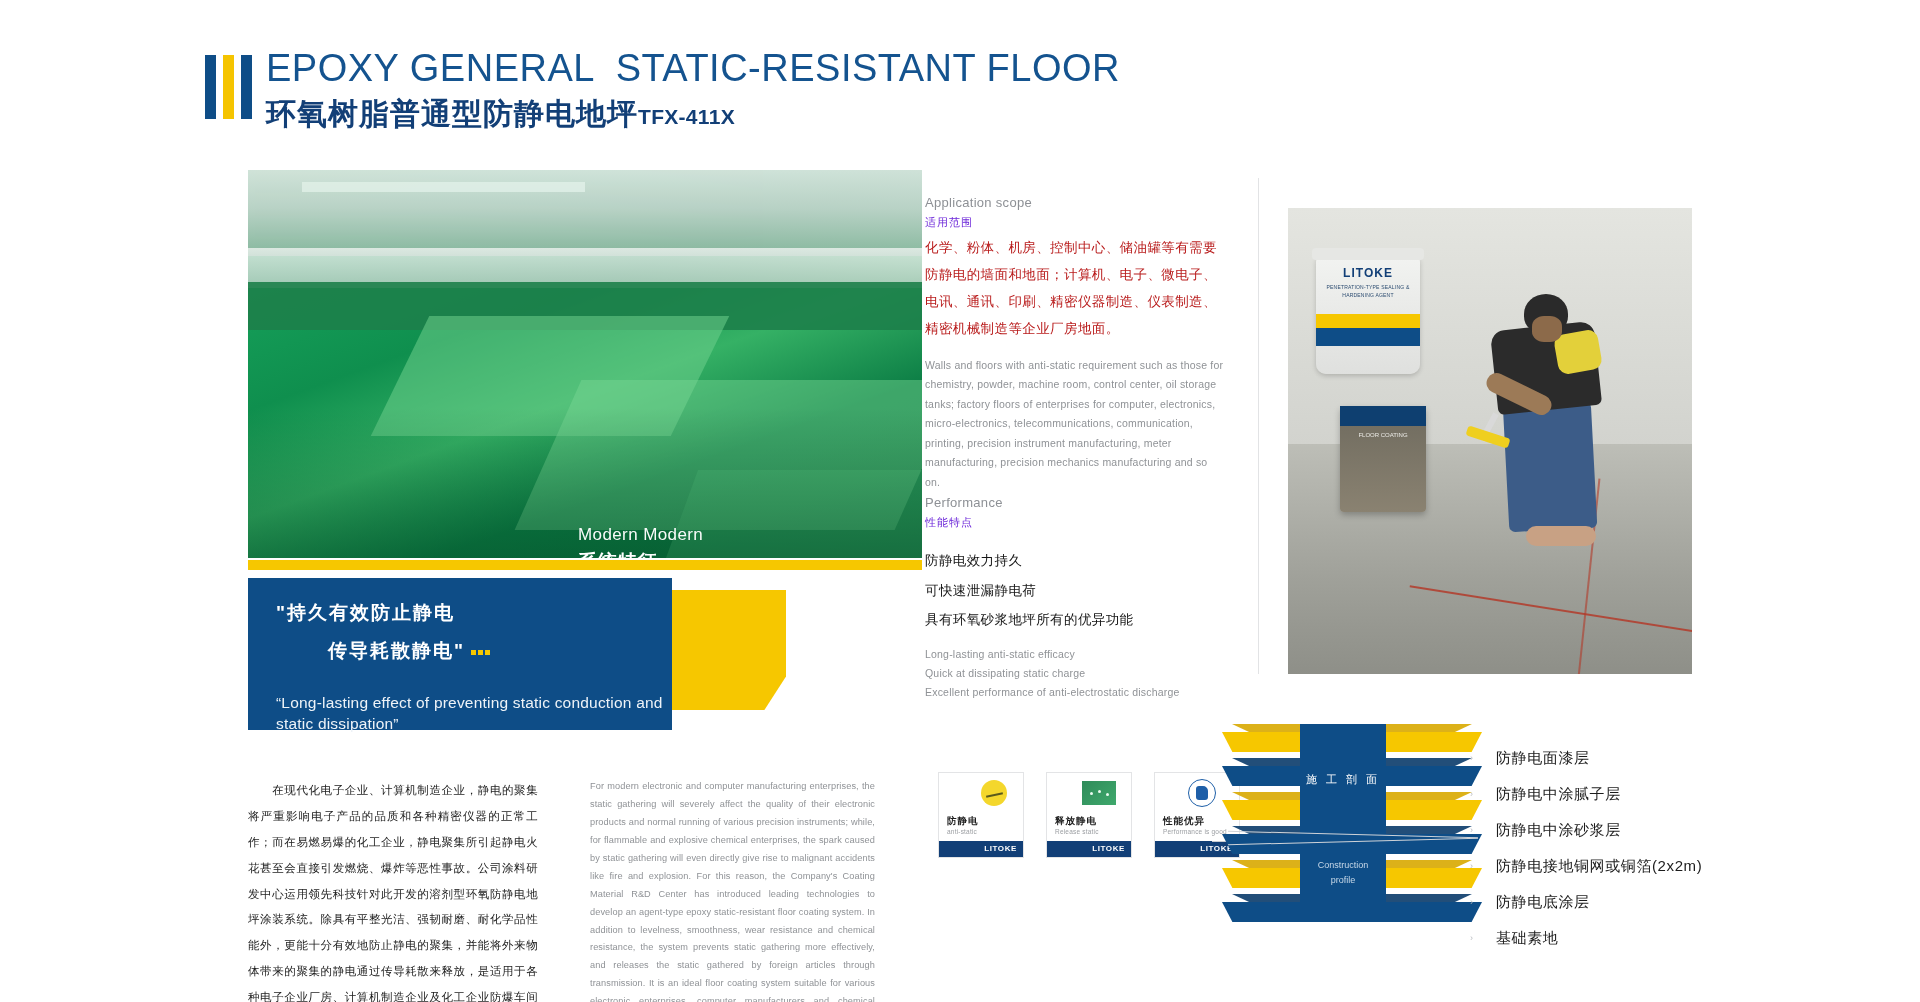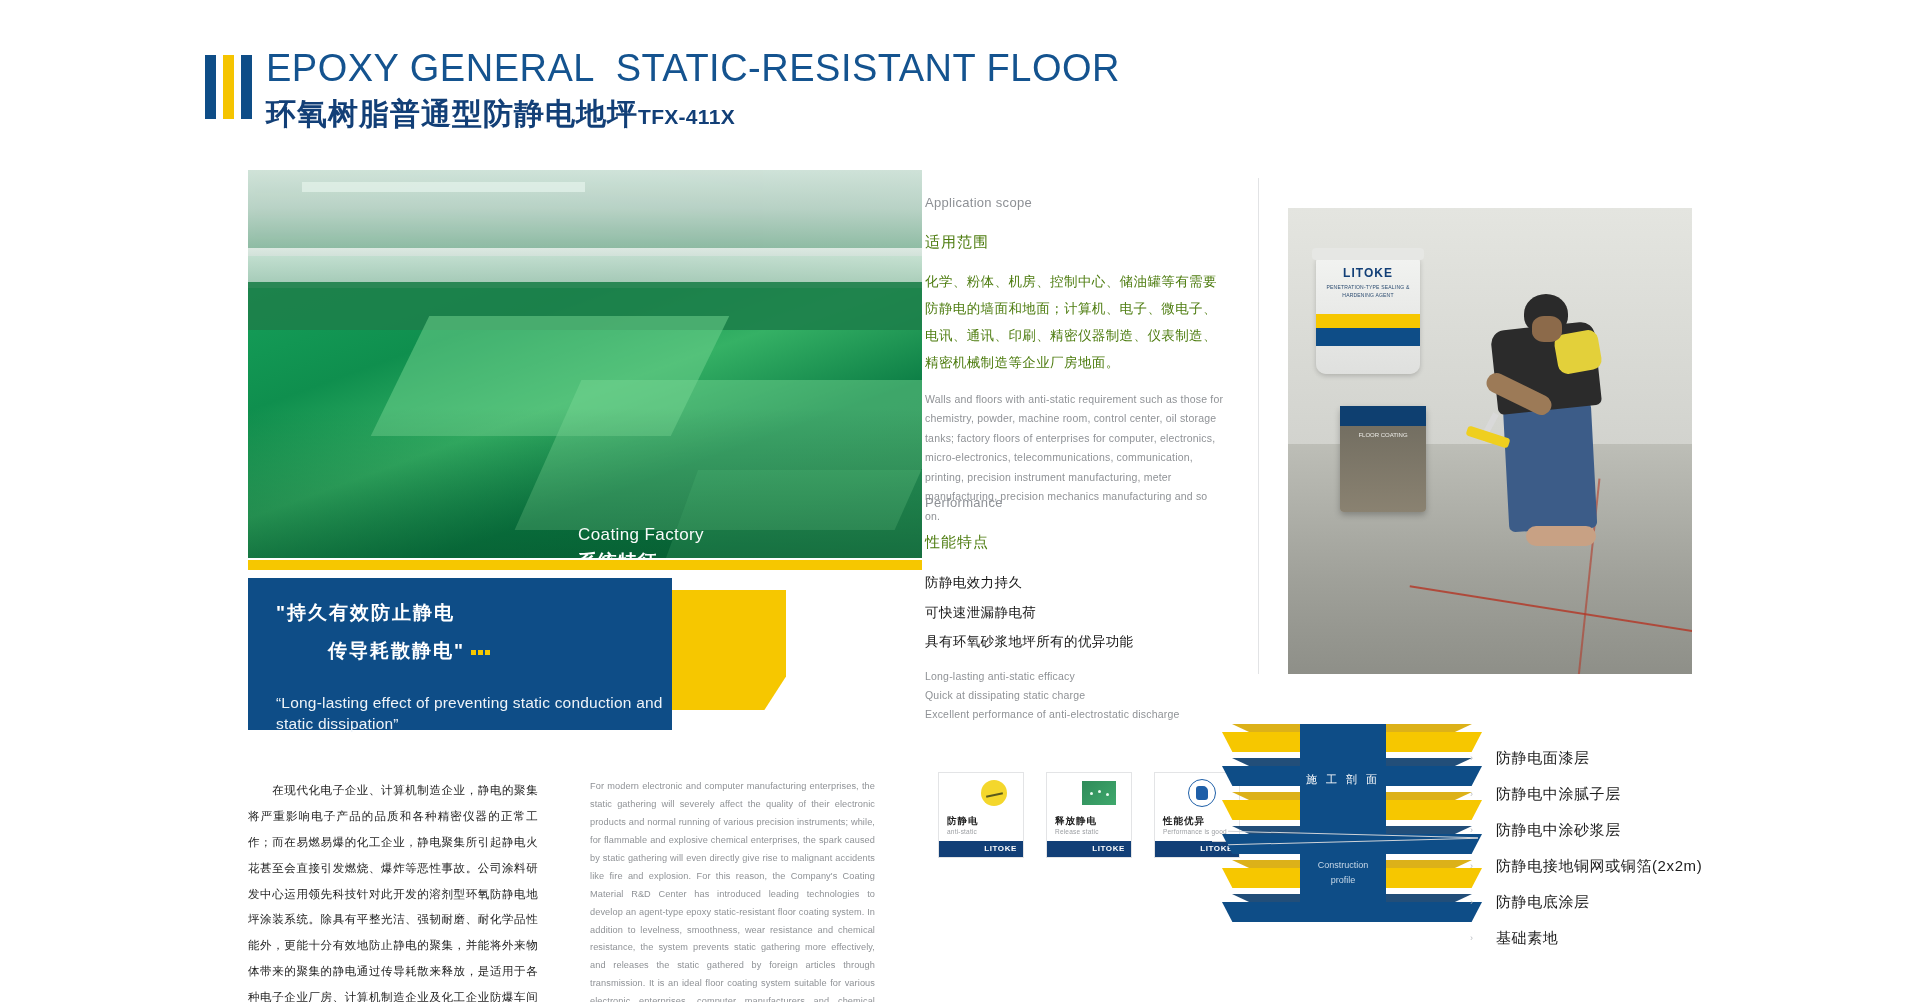--- a/index.html
+++ b/index.html
@@ -45,22 +45,22 @@
   .q-dots{display:inline-block;margin-left:4px;}
   .q-dots i{display:inline-block;width:5px;height:5px;background:#f6c700;margin-left:2px;vertical-align:2px;}
   .q-en{margin-top:28px;font-size:15.5px;line-height:1.36;color:#eef3f8;letter-spacing:.2px;}
 
   .ylshape{position:absolute;left:606px;top:590px;width:180px;height:120px;background:#f6c700;
       clip-path:polygon(0 0,100% 0,100% 72%,88% 100%,0 100%);}
 
   
   .col-mid{position:absolute;left:925px;top:195px;width:300px;}
   .sec-en{font-size:13px;color:#8d9095;letter-spacing:.3px;}
-  .sec-cn{font-size:15px;color:#4d7c0f;margin-top:23px;letter-spacing:1px;}
-  .cn-body{margin-top:16px;font-size:13.5px;line-height:2.0;color:#4d7c0f;letter-spacing:.4px;}
+  .sec-cn{font-size:11px;color:#6d28d9;margin-top:5px;letter-spacing:1px;}
+  .cn-body{margin-top:4px;font-size:13.5px;line-height:2.0;color:#b91c1c;letter-spacing:.4px;}
   .en-body{margin-top:14px;font-size:10.5px;line-height:1.85;color:#8f9296;letter-spacing:.2px;}
   .perf-block{position:absolute;left:925px;top:495px;width:300px;}
   .perf-list{margin-top:16px;}
   .perf-list div{font-size:13.5px;font-weight:500;color:#161616;line-height:2.2;letter-spacing:.4px;}
   .perf-en{margin-top:10px;}
   .perf-en div{font-size:10.5px;color:#8f9296;line-height:1.8;letter-spacing:.2px;}
 
   .vdiv{position:absolute;left:1258px;top:178px;width:1px;height:496px;background:#e2e3e5;}
 
   
@@ -150,21 +150,21 @@
 
   <div class="hero">
     <div class="ceil"></div>
     <div class="wallband"></div>
     <div class="greenwall"></div>
     <div class="glare1"></div>
     <div class="glare2"></div>
     <div class="glare3"></div>
     <div class="shade"></div>
     <div class="hero-text">
-      <div class="ht-en">Coating Factory</div>
+      <div class="ht-en">Modern Modern</div>
       <div class="ht-cn">系统特征</div>
 
     </div>
   </div>
   <div class="yellowbar"></div>
 
   <div class="ylshape"></div>
   <div class="quote">
     <div class="quote-inner">
       <div class="q-cn1">"持久有效防止静电</div>

